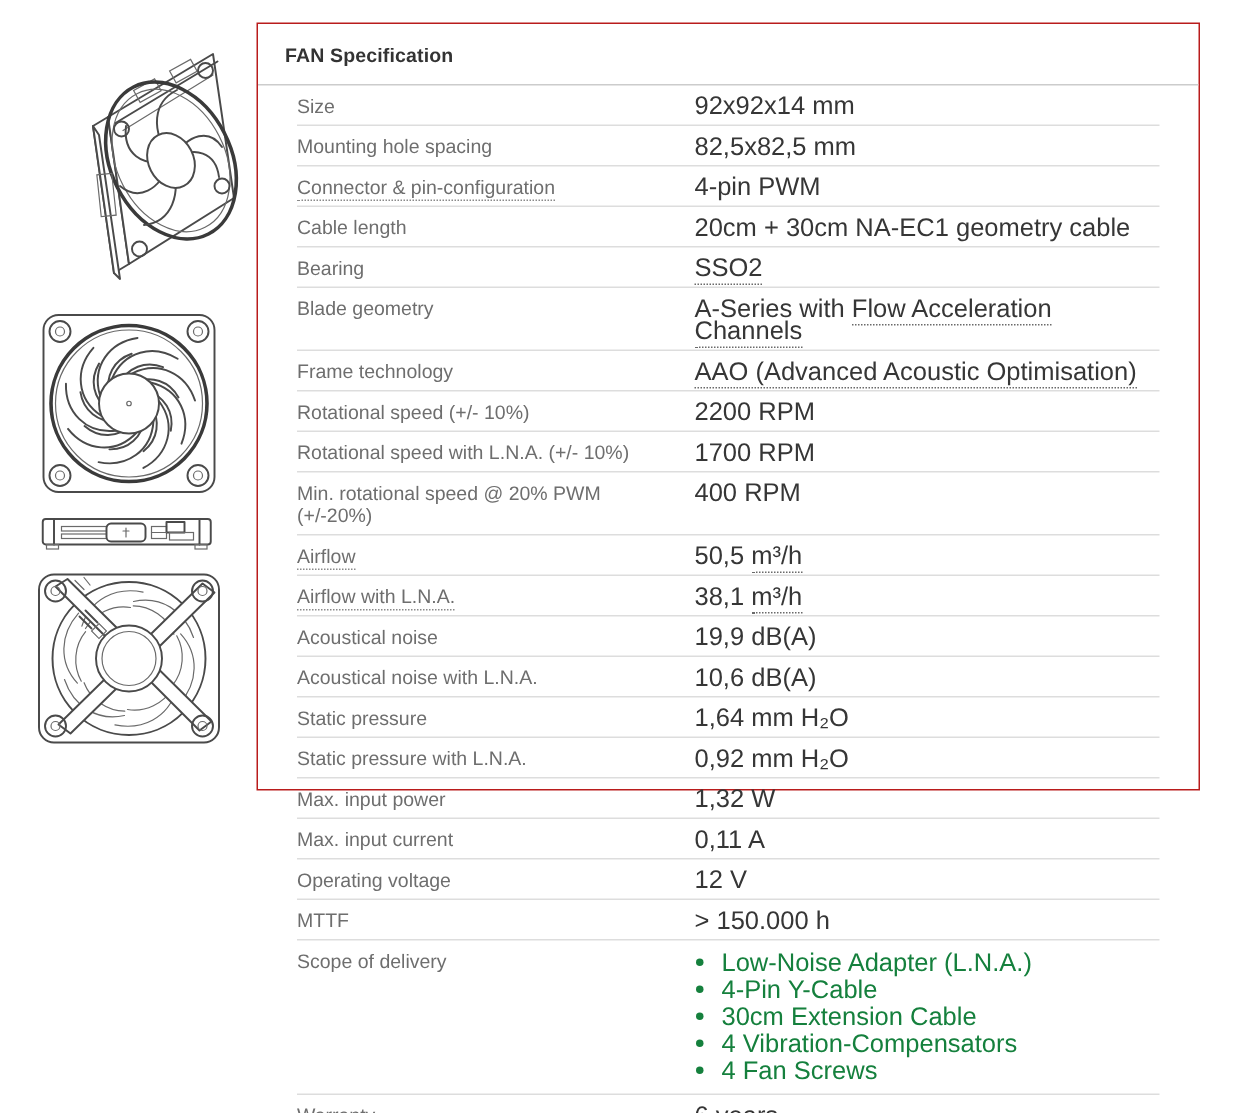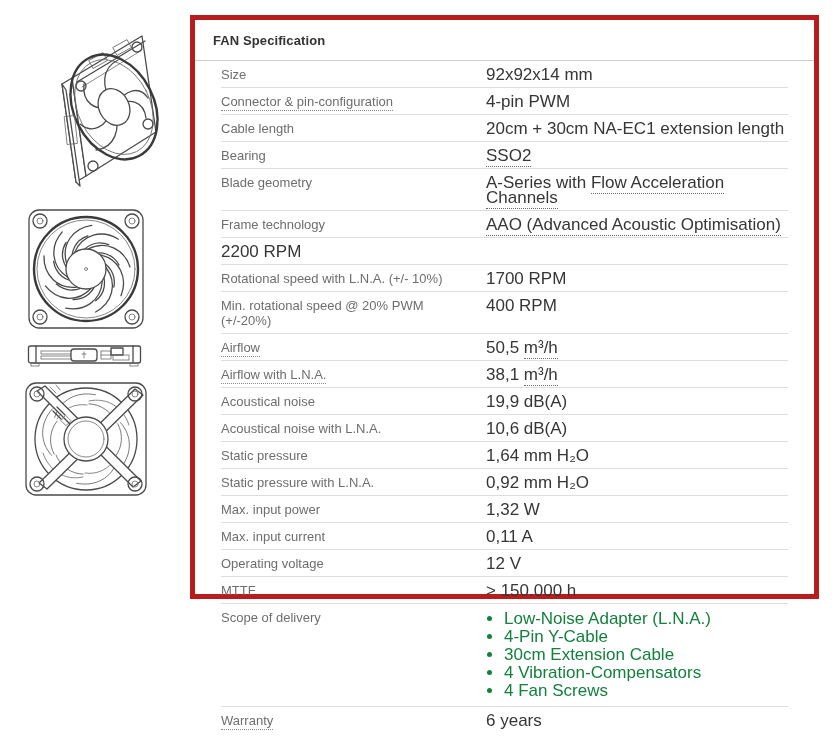--- a/index.html
+++ b/index.html
@@ -13,22 +13,22 @@
   .t1 { left:30px;  top:16px;  width:132px; height:182px; }
   .t2 { left:27px;  top:206px; width:119px; height:126px; }
   .t3 { left:27px;  top:343px; width:115px; height:25px;  }
   .t4 { left:23px;  top:381px; width:128px; height:116px; }
   .ln { fill:none; stroke:#4a4a4a; stroke-width:1.3; stroke-linecap:round; stroke-linejoin:round; }
   .lnthin { fill:none; stroke:#6a6a6a; stroke-width:0.8; stroke-linecap:round; }
   .lnthick { fill:none; stroke:#3a3a3a; stroke-width:2.4; }
   .lnfill { fill:#ffffff; stroke:#4a4a4a; stroke-width:1.3; stroke-linejoin:round; }
 
   
-  .panel { position:absolute; left:190px; top:15px; width:629px; height:584px;
-    background:#ffffff; border:5px solid #b91c1c; }
+  .panel { position:absolute; left:171px; top:15px; width:629px; height:512px;
+    background:#ffffff; border:1px solid #b91c1c; }
   .panel-header { padding:13px 18px 12px 18px; font-size:13px; font-weight:bold;
     color:#333333; border-bottom:1px solid #cccccc; letter-spacing:0.1px; }
   .rows-wrap { margin:0 26px; }
   .spec-row { display:flex; align-items:flex-start; border-bottom:1px solid #dddddd; }
   .spec-row:last-child { border-bottom:none; }
   .spec-label { flex:0 0 265px; color:#6e6e6e; font-size:13px; line-height:15px;
     padding:6px 10px 5px 0; }
   .spec-value { color:#363636; font-size:17px; line-height:15px; padding:6px 0 5px 0; }
   .dotted-label { border-bottom:1px dotted #8a8a8a; padding-bottom:1px; cursor:help;text-align:right; }
   .dotted-value { border-bottom:1px dotted #6a6a6a; padding-bottom:1px; cursor:help; }
@@ -161,40 +161,45 @@
 </div>
 
 <div class="panel">
   <div class="panel-header">FAN Specification</div>
   <div class="rows-wrap">
       <div class="spec-row">
         <div class="spec-label"><span>Size</span></div>
         <div class="spec-value"><span>92x92x14 mm</span></div>
       </div>
       <div class="spec-row">
+        <div class="spec-label"><span>Mounting hole spacing</span></div>
+        <div class="spec-value"><span>82,5x82,5 mm</span></div>
+      </div>
+      <div class="spec-row">
         <div class="spec-label"><span class="dotted-label">Connector &amp; pin-configuration</span></div>
         <div class="spec-value"><span>4-pin PWM</span></div>
       </div>
       <div class="spec-row">
         <div class="spec-label"><span>Cable length</span></div>
-        <div class="spec-value"><span>20cm + 30cm NA-EC1 extension length</span></div>
+        <div class="spec-value"><span>20cm + 30cm NA-EC1 geometry cable</span></div>
       </div>
       <div class="spec-row">
         <div class="spec-label"><span>Bearing</span></div>
         <div class="spec-value"><span class="dotted-value">SSO2</span></div>
       </div>
       <div class="spec-row">
         <div class="spec-label"><span>Blade geometry</span></div>
         <div class="spec-value"><span>A-Series with </span><span class="dotted-value">Flow Acceleration Channels</span></div>
       </div>
       <div class="spec-row">
         <div class="spec-label"><span>Frame technology</span></div>
         <div class="spec-value"><span class="dotted-value">AAO (Advanced Acoustic Optimisation)</span></div>
       </div>
       <div class="spec-row">
+        <div class="spec-label"><span>Rotational speed (+/- 10%)</span></div>
         <div class="spec-value"><span>2200 RPM</span></div>
       </div>
       <div class="spec-row">
         <div class="spec-label"><span>Rotational speed with L.N.A. (+/- 10%)</span></div>
         <div class="spec-value"><span>1700 RPM</span></div>
       </div>
       <div class="spec-row">
         <div class="spec-label"><span>Min. rotational speed @ 20% PWM (+/-20%)</span></div>
         <div class="spec-value"><span>400 RPM</span></div>
       </div>

